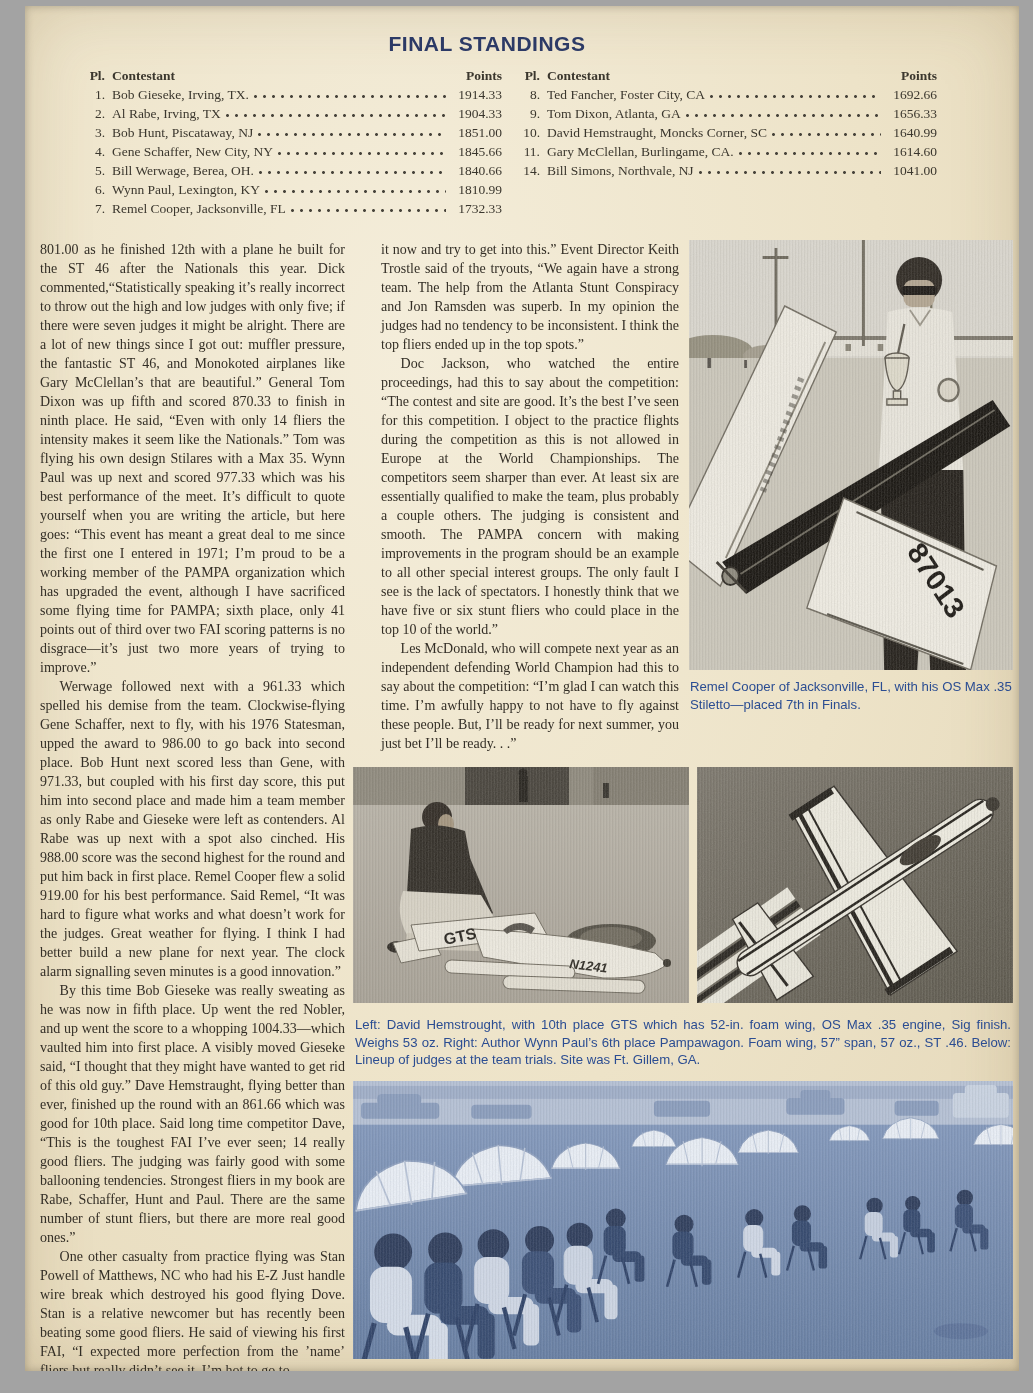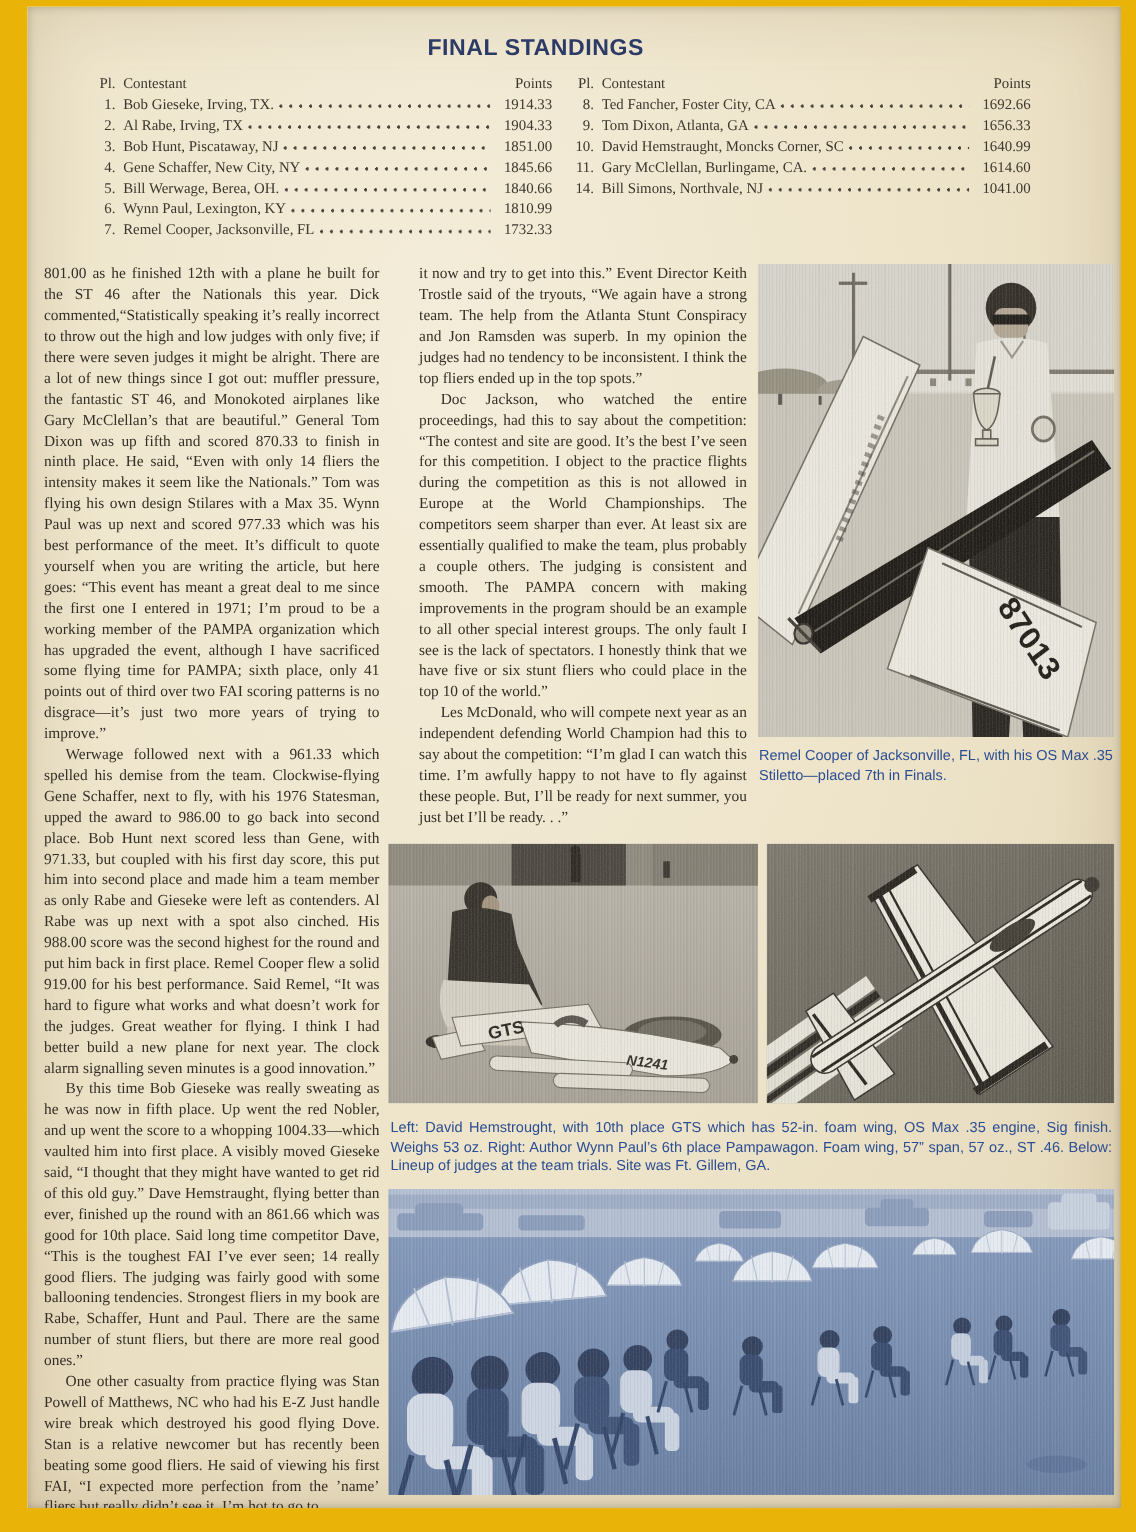--- a/index.html
+++ b/index.html
@@ -1,35 +1,35 @@
 <!DOCTYPE html>
 <html><head>
 <meta charset="utf-8">
 <style>
   html,body{margin:0;padding:0;background:#000;}
-  .scan{position:relative;width:1033px;height:1393px;background:#eab308;font-family:"Liberation Serif",serif;}
+  .scan{position:relative;width:1033px;height:1393px;background:#a3a3a3;font-family:"Liberation Serif",serif;}
   .page{position:absolute;left:25px;top:6px;right:14px;bottom:22px;overflow:hidden;
     background:radial-gradient(ellipse at 38% 25%, #f4edda 0%, #ede3c8 55%, #e4d7b8 100%);
     box-shadow:inset 0 0 70px rgba(120,90,40,.20), inset 0 0 8px rgba(0,0,0,.25);
     color:#332e26;}
   .title{padding-right:70px;margin-top:26px;text-align:center;
     font-family:"Liberation Sans",sans-serif;font-weight:bold;font-size:21px;
     letter-spacing:.5px;color:#2c3a66;}
   
   .standings{display:flex;gap:8px;padding:10px 82px 0 50px;font-size:13.5px;line-height:19px;color:#3b372e;}
   .scol{flex:1;min-width:0;}
   .srow{display:flex;align-items:baseline;}
   .pl{width:30px;text-align:right;padding-right:7px;flex:none;}
   .nm{white-space:nowrap;}
   .sp{flex:1;}
   .dots{flex:1;min-width:12px;height:5px;margin:0 4px;
     background:radial-gradient(circle at 2.5px 2.5px,#47433a 1.25px,rgba(0,0,0,0) 1.6px);
     background-size:9px 5px;background-repeat:repeat-x;}
   .pts{min-width:52px;text-align:right;flex:none;}
-  .head .pl,.head .nm,.head .pts{font-weight:normal;}
+  .head .pl,.head .nm,.head .pts{font-weight:bold;}
   
   .content{display:flex;padding:0 6px 0 15px;margin-top:22px;}
   .colL{width:305px;margin-right:8px;flex:none;}
   .rzone{flex:1;min-width:0;display:flex;flex-direction:column;}
   .rowA{display:flex;margin-left:28px;}
   .colM{width:298px;margin-right:10px;flex:none;}
   .bodytext p{margin:0;font-size:14px;line-height:19px;text-align:justify;color:#332e26;}
   .bodytext p.ind{text-indent:1.4em;}
   .p1wrap{flex:1;min-width:0;display:flex;flex-direction:column;}
   .photo{position:relative;overflow:hidden;background:#c9c5ba;}

